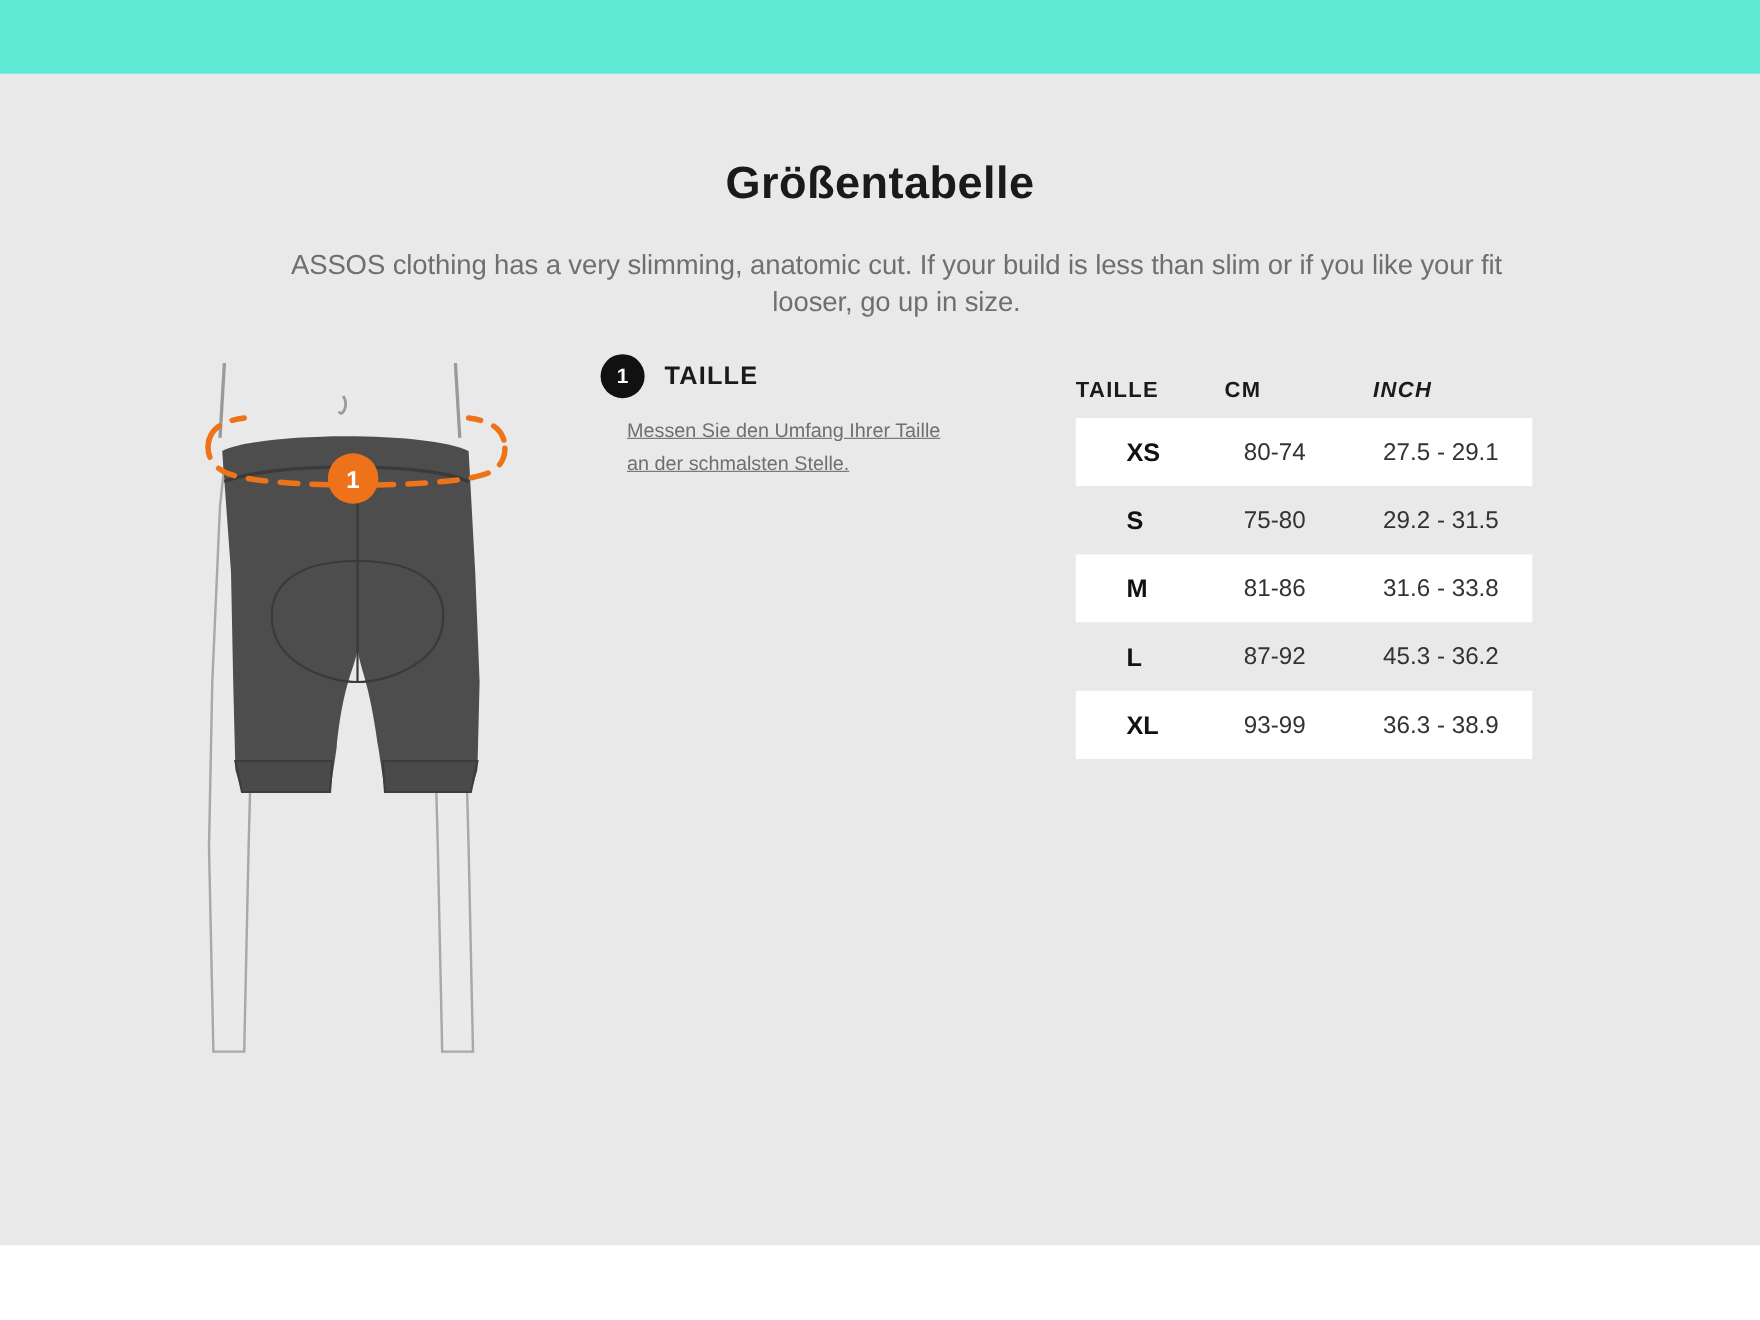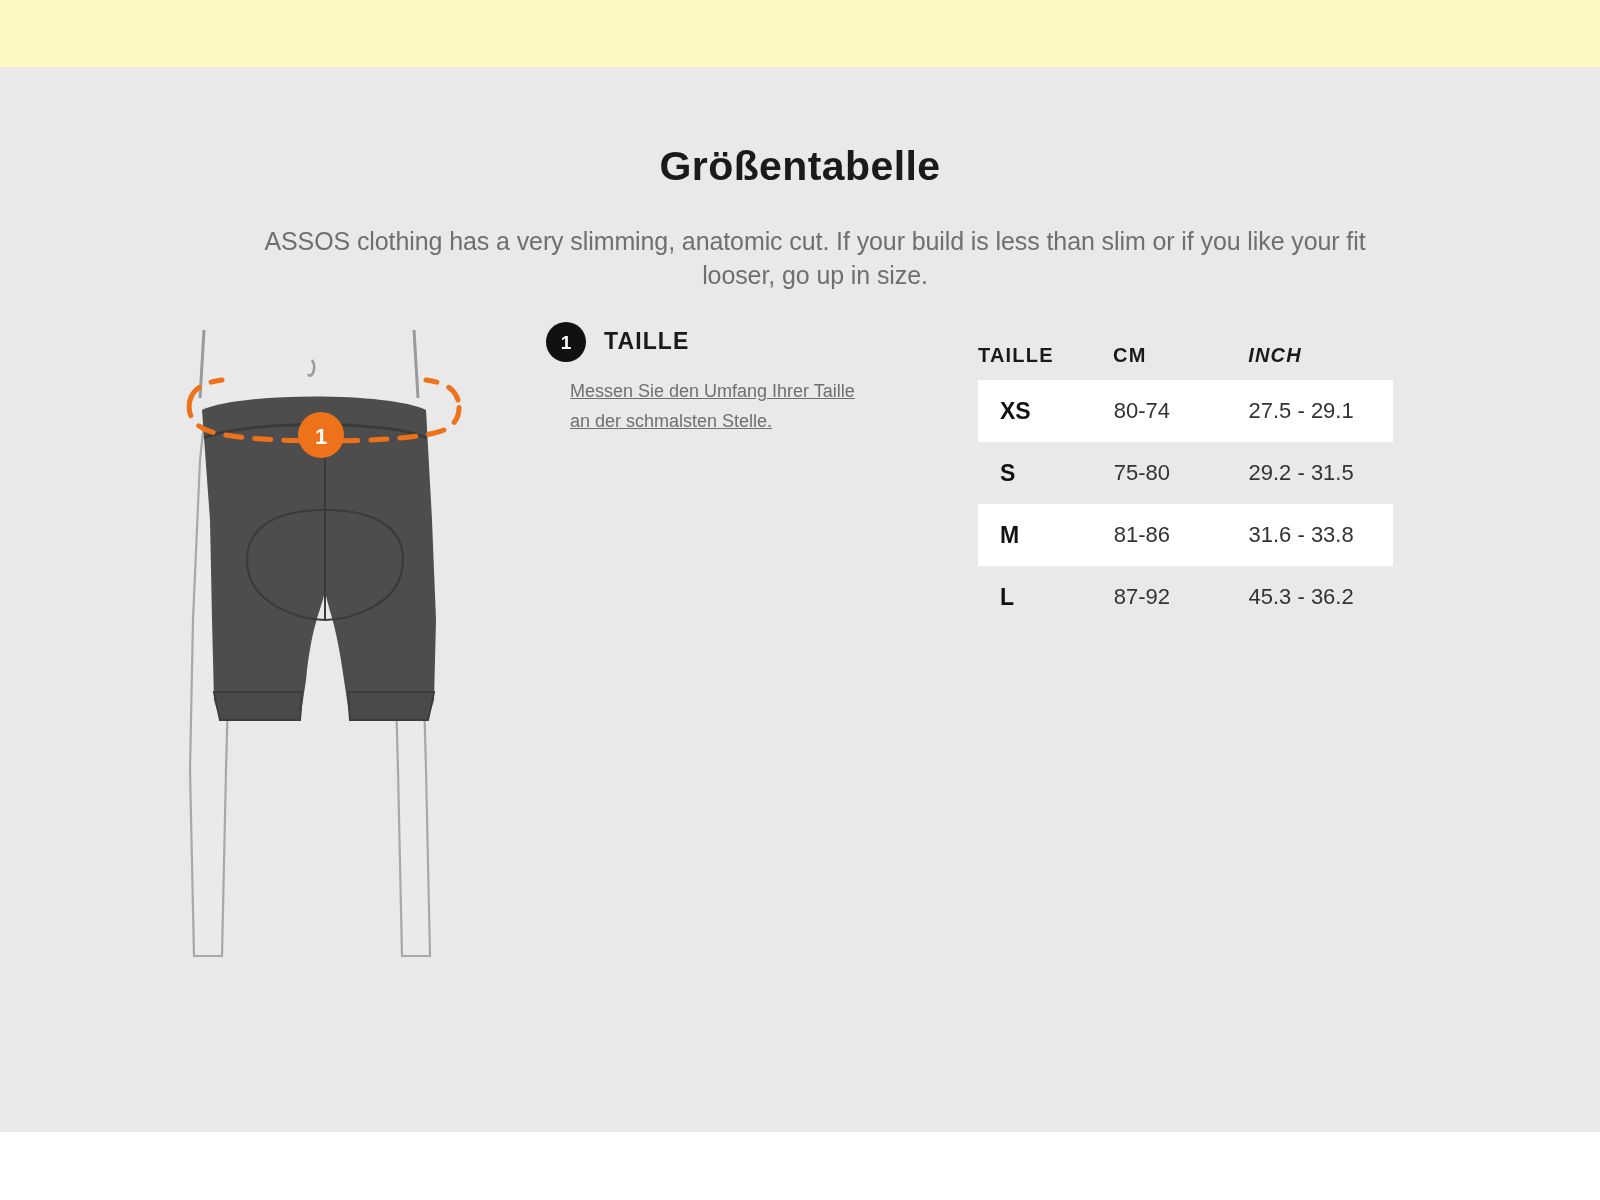--- a/index.html
+++ b/index.html
@@ -7,21 +7,21 @@
     width: 1600px;
     height: 1200px;
     background: #ffffff;
     font-family: "Liberation Sans", sans-serif;
     overflow: hidden;
   }
   #root {
     position: relative;
     width: 1600px;
     height: 1114px;
-    background: #fef9c3;
+    background: #5eead4;
   }
   .panel {
     position: absolute;
     left: 0;
     top: 67px;
     width: 1600px;
     height: 1065px;
     background: #e9e9e9;
   }
   
@@ -105,20 +105,21 @@
   .size-table {
     position: absolute;
     left: 978px;
     top: 330px;
     width: 415px;
   }
   .st-row {
     display: flex;
     align-items: center;
     height: 62px;
+    padding-left: 24px;
   }
   .st-head {
     height: 50px;
     padding-left: 0;
   }
   .st-head .c {
     font-size: 20px;
     font-weight: bold;
     letter-spacing: 1.2px;
     color: #1a1a1a;
@@ -251,15 +252,20 @@
     <div class="st-row st-body-row odd">
       <span class="c c-size">M</span>
       <span class="c c-cm">81-86</span>
       <span class="c c-inch">31.6 - 33.8</span>
     </div>
     <div class="st-row st-body-row even">
       <span class="c c-size">L</span>
       <span class="c c-cm">87-92</span>
       <span class="c c-inch">45.3 - 36.2</span>
     </div>
+    <div class="st-row st-body-row odd">
+      <span class="c c-size">XL</span>
+      <span class="c c-cm">93-99</span>
+      <span class="c c-inch">36.3 - 38.9</span>
+    </div>
   </div>
 
 </div>
 
 </body></html>

